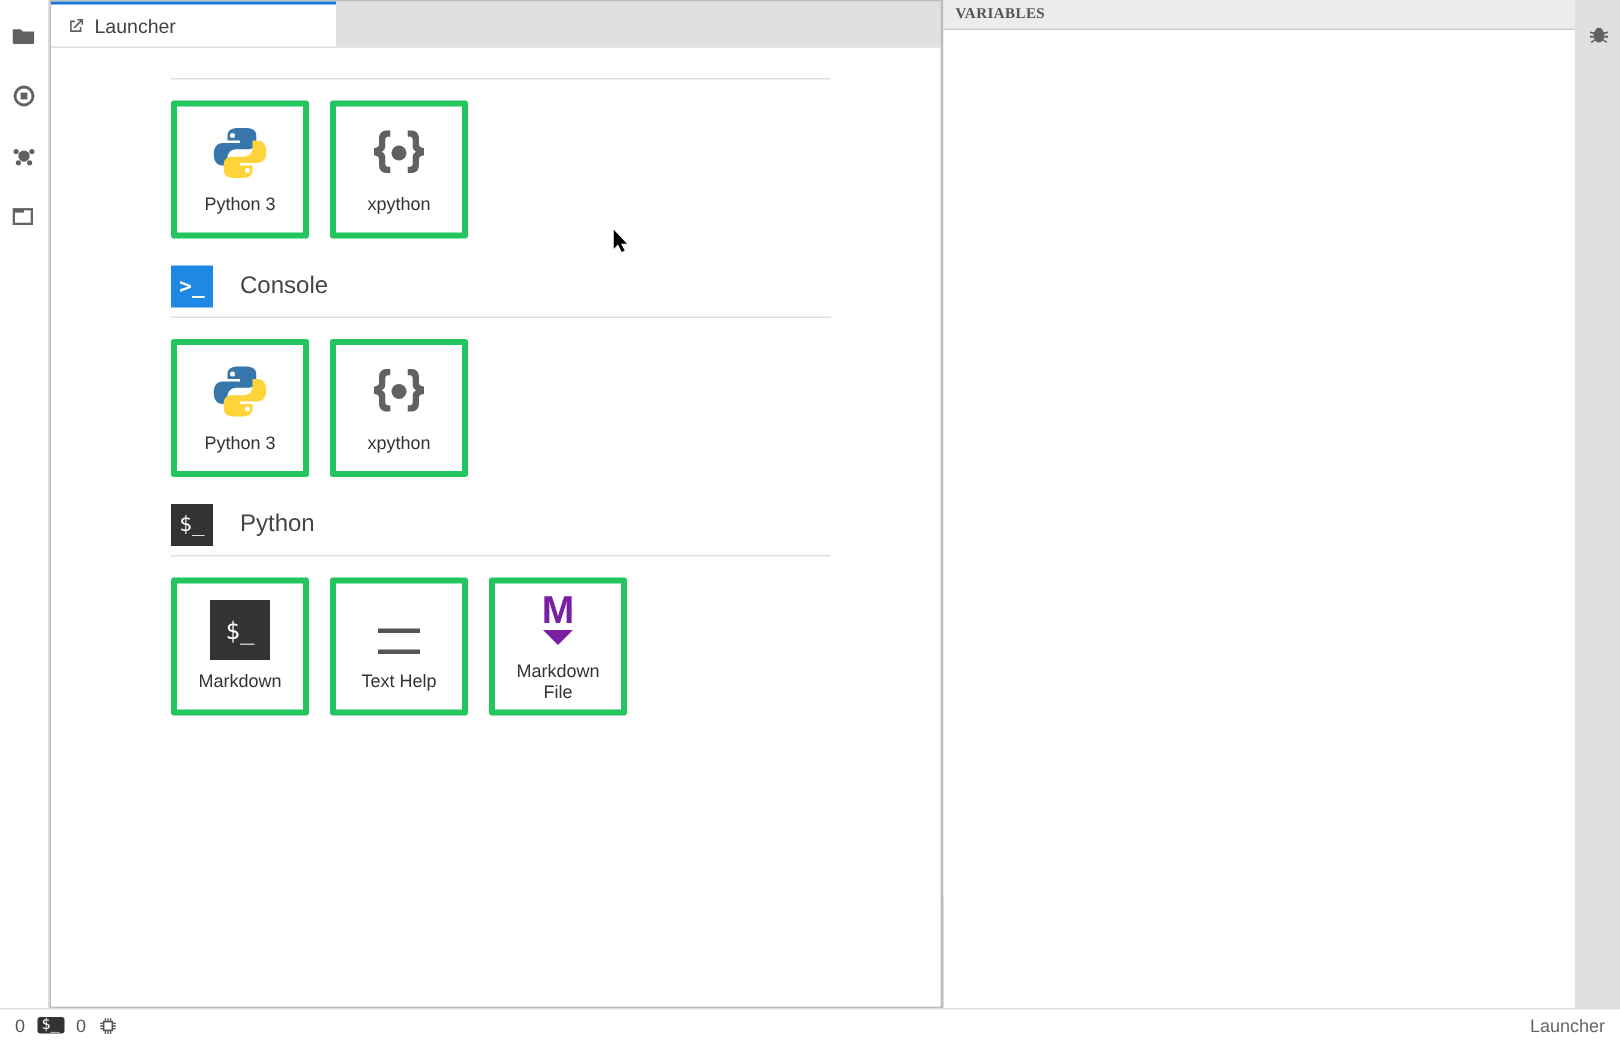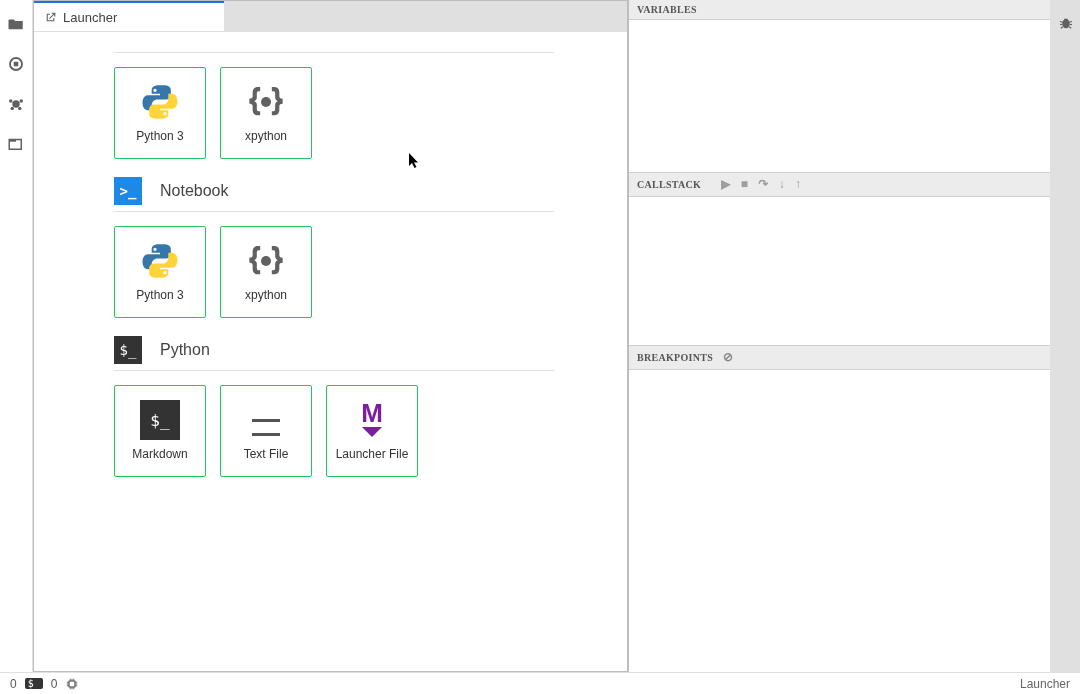--- a/index.html
+++ b/index.html
@@ -23,21 +23,21 @@
   .tab { height:30px; background:#fff; border-top:2px solid #1976d2; display:flex; align-items:center; padding:0 16px 0 10px; gap:6px; font-size:13px; color:#424242; min-width:190px; }
   .tab svg { width:13px; height:13px; fill:#616161; }
   .launcher-pane { flex:1; background:#fff; overflow:auto; padding:4px 0 0 0; border-top:1px solid #e0e0e0;}
   .launcher-inner { padding: 8px 10px 8px 10px; }
   .section { margin: 8px 0 18px 70px; }
   .section-header { display:flex; align-items:center; gap:18px; margin-bottom:6px; }
   .section-icon { width:28px; height:28px; display:flex; align-items:center; justify-content:center; }
   .section-title { font-size:16px; color:#444; }
   .section-rule { border:none; border-top:1px solid #e0e0e0; margin:6px 0 14px 0; width:440px; }
   .cards { display:flex; gap:14px; flex-wrap:wrap; }
-  .card { width:92px; height:92px; border:1px solid #22c55e; border-radius:2px; display:flex; flex-direction:column; align-items:center; justify-content:center; gap:8px; cursor:pointer; background:#fff; padding:6px; text-align:center;}
+  .card { width:92px; height:92px; border:4px solid #22c55e; border-radius:2px; display:flex; flex-direction:column; align-items:center; justify-content:center; gap:8px; cursor:pointer; background:#fff; padding:6px; text-align:center;}
   .card .card-label { font-size:12px; color:#333; line-height:1.15;}
   .card svg, .card .glyph { width:40px; height:40px; display:flex; align-items:center; justify-content:center; }
   .glyph-terminal { width:36px; height:32px; background:#333; color:#fff; display:flex; align-items:center; justify-content:center; font-family:monospace; font-size:16px; }
   .glyph-text { width:32px; height:30px; display:flex; flex-direction:column; gap:4px; justify-content:center;}
   .glyph-text div { height:3px; background:#555; }
   .glyph-text div.short { width:70%; }
   .glyph-md { color:#7b1fa2; font-weight:900; font-size:26px; display:flex; flex-direction:column; align-items:center; line-height:0.8;}
   .glyph-md .arrow { width:0; height:0; border-left:10px solid transparent; border-right:10px solid transparent; border-top:10px solid #7b1fa2; margin-top:3px;}
   .glyph-help { width:36px; height:30px; border:3px solid #616161; border-radius:2px; position:relative;}
   .glyph-help::before { content:""; position:absolute; left:4px; top:4px; width:8px; height:8px; background:#616161;}
@@ -139,21 +139,21 @@
                     </div>
                     <div class="card-label">xpython</div>
                   </div>
                 </div>
               </div>
               <div class="section">
                 <div class="section-header">
                   <span class="section-icon">
                     <div class="console-icon">&gt;_</div>
                   </span>
-                  <span class="section-title">Notebook</span>
+                  <span class="section-title">Console</span>
                 </div>
                 <hr class="section-rule">
                 <div class="cards">
                   <div class="card">
                     <div>
                       <svg class="pyicon" viewBox="0 0 48 48">
                         <path fill="#3776ab" d="M23 4c-6 0-9 2-9 6v4h10v2H10c-4 0-7 3-7 9s3 9 7 9h4v-6c0-4 3-7 7-7h10c3 0 6-2 6-6V10c0-4-3-6-9-6h-5zM18 8a2 2 0 1 1 0 4 2 2 0 0 1 0-4z"></path>
                         <path fill="#ffd43b" d="M25 44c6 0 9-2 9-6v-4H24v-2h14c4 0 7-3 7-9s-3-9-7-9h-4v6c0 4-3 7-7 7H17c-3 0-6 2-6 6v5c0 4 3 6 9 6h5zM30 40a2 2 0 1 1 0-4 2 2 0 0 1 0 4z"></path>
                       </svg>
                     </div>
@@ -188,59 +188,45 @@
                   <div class="card">
                     <div>
                       <div class="glyph glyph-text">
                         <div></div>
                         <div></div>
                         <div class="short"></div>
                         <div></div>
                         <div class="short"></div>
                       </div>
                     </div>
-                    <div class="card-label">Text File</div>
+                    <div class="card-label">Text Help</div>
                   </div>
                   <div class="card">
                     <div>
                       <div class="glyph glyph-md">M<div class="arrow"></div></div>
                     </div>
-                    <div class="card-label">Launcher File</div>
+                    <div class="card-label">Markdown File</div>
                   </div>
                 </div>
               </div>
             </div>
         </div>
         <div class="cursor">
           <svg viewBox="0 0 12 16">
               <path d="M0 0 L0 13 L3 10 L5.5 15 L7.5 14 L5 9.5 L9 9.5 Z" fill="#000"></path>
             </svg>
         </div>
       </div>
 
       <div class="rightpanel" id="rightpanel">
           <div class="panel-header">
             <span>VARIABLES</span>
           </div>
           <div class="panel-body" style="height: 152px;"></div>
-          <div class="panel-header">
-            <span>CALLSTACK</span>
-            <span class="debug-controls">
-      <span>▶</span>
-      <span>■</span>
-      <span>↷</span>
-      <span>↓</span>
-      <span>↑</span>
-    </span>
-          </div>
           <div class="panel-body" style="height: 148px;"></div>
-          <div class="panel-header">
-            <span>BREAKPOINTS</span>
-            <span class="hicon">⊘</span>
-          </div>
           <div class="panel-body" style="height: 148px;"></div>
           <div class="panel-body" style="height: 130px;"></div>
         </div>
 
       <div class="right-icons">
         <div class="sideicon">
           <svg viewBox="0 0 24 24">
               <ellipse cx="12" cy="13" rx="5" ry="6" fill="#616161"></ellipse>
               <path d="M12 6 a3 3 0 0 1 3 3 h-6 a3 3 0 0 1 3-3z" fill="#616161"></path>
               <line x1="4" y1="10" x2="8" y2="11" stroke="#616161" stroke-width="1.6"></line>

